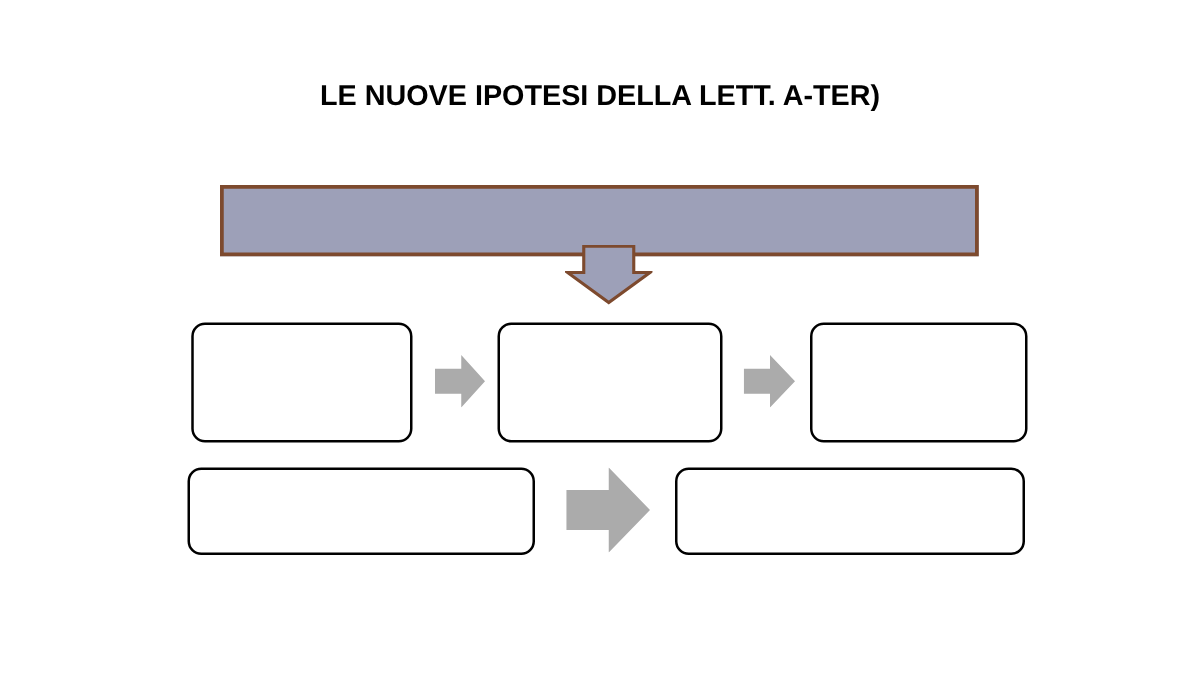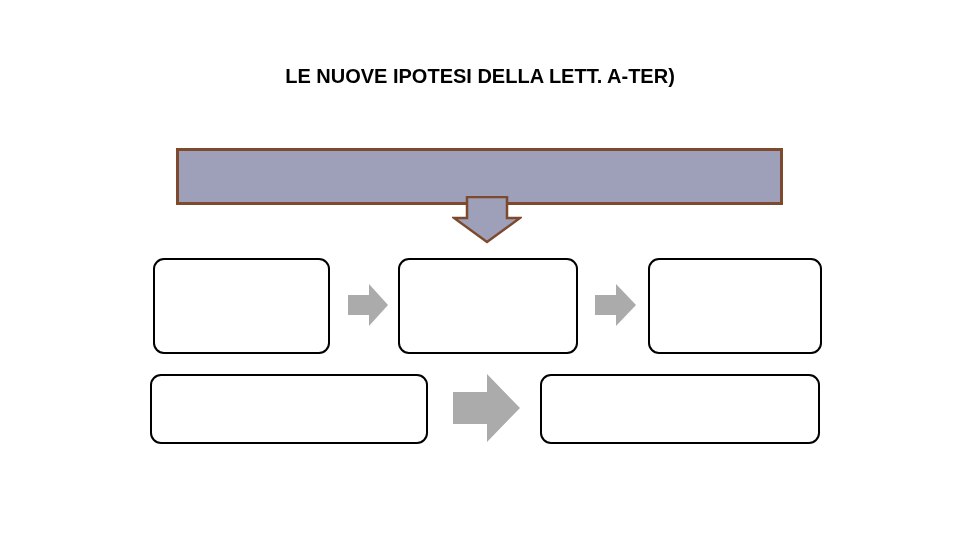--- a/index.html
+++ b/index.html
@@ -20,21 +20,21 @@
     background: #ffffff;
   }
 
   
   #slide-title {
     position: absolute;
     left: 60px;
     top: 58px;
     width: 840px;
     text-align: center;
-    font-size: 20px;
+    font-size: 23px;
     font-weight: bold;
     line-height: 36px;
     color: #000000;
     letter-spacing: 0px;
     white-space: nowrap;
   }
 
   
   #banner {
     position: absolute;

